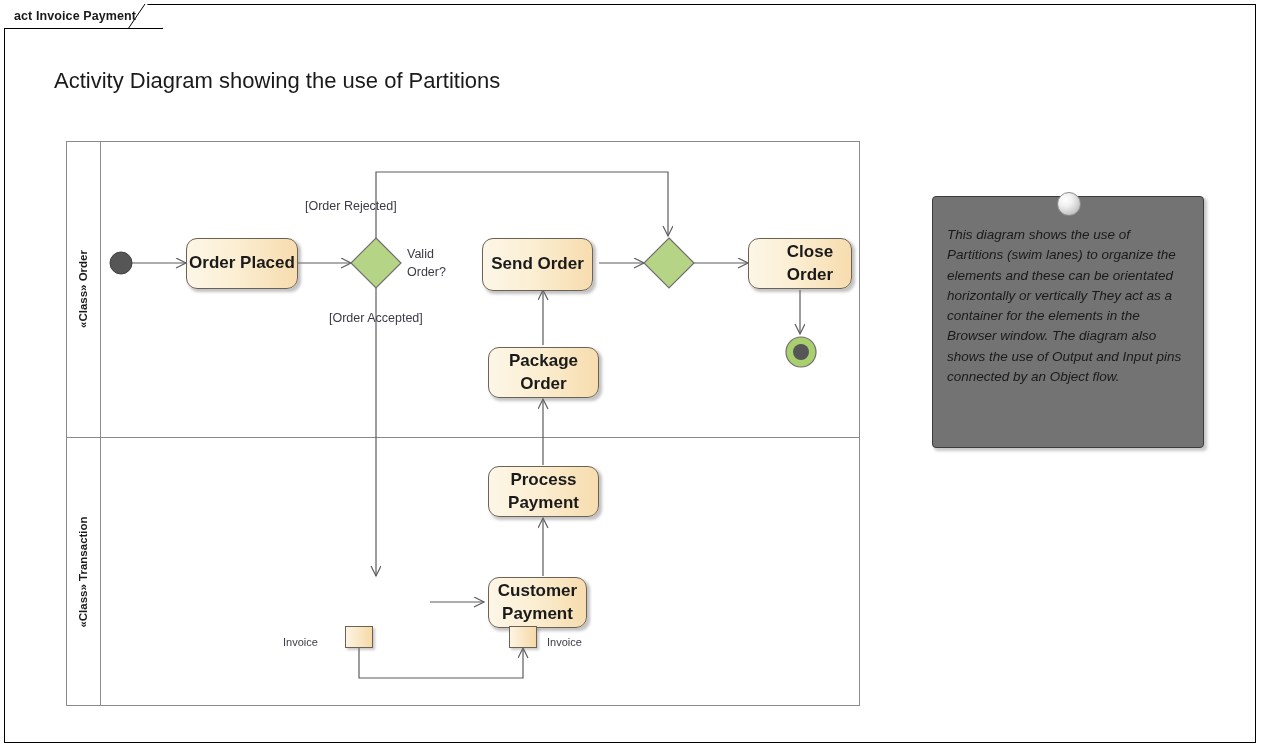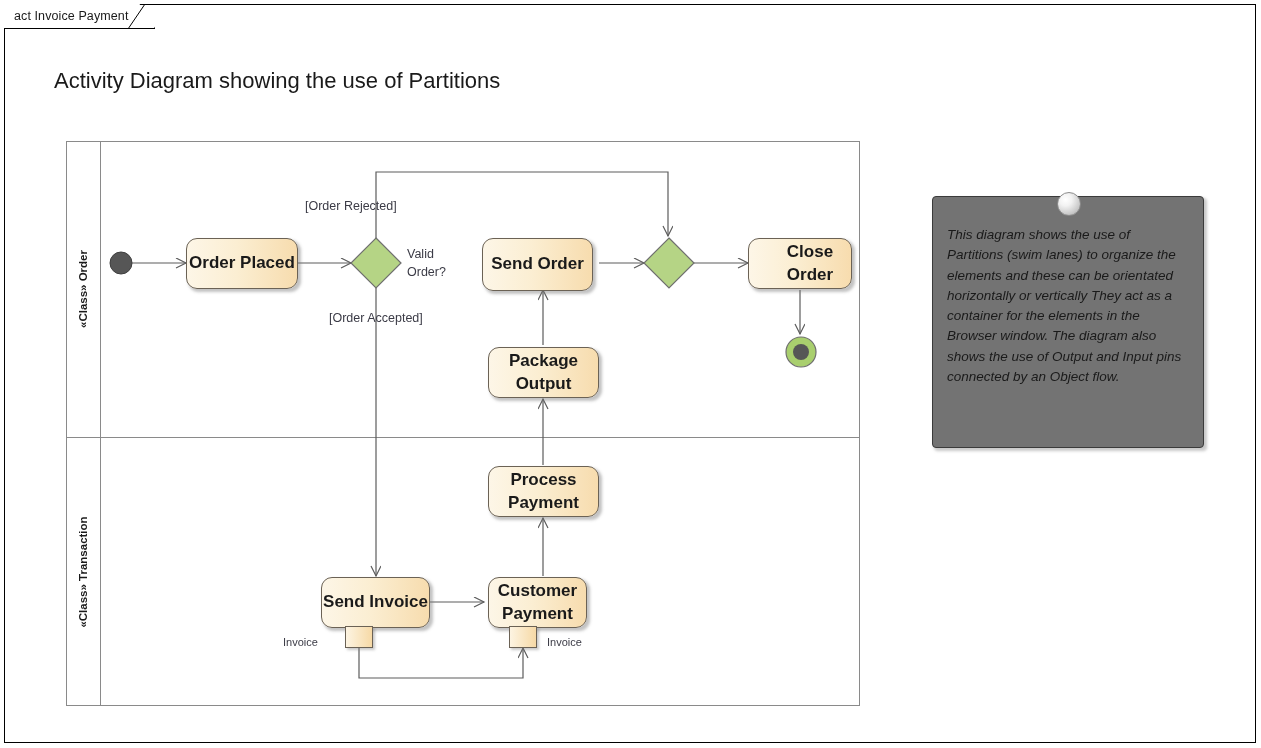--- a/index.html
+++ b/index.html
@@ -39,21 +39,21 @@
     border: 1px solid #000000;
     border-left: none;
     border-top: none;
     padding: 0 26px 0 10px;
     display: flex;
     align-items: center;
     clip-path: polygon(0 0, calc(100% - 16px) 0, 100% 100%, 0 100%);
   }
   .frame-tab-label {
     font-size: 12.5px;
-    font-weight: normal;
+    font-weight: bold;
     color: #1a1a1a;
     white-space: nowrap;
     letter-spacing: .1px;
   }
   .frame-tab-diag {
     position: absolute;
     left: 128px;
     top: 4px;
     width: 28px;
     height: 26px;
@@ -295,21 +295,21 @@
   </div>
   <div class="edge-label two-line" style="left:407px; top:245px;">Valid Order?</div>
   <div class="edge-label" style="left:305px; top:199px;">[Order Rejected]</div>
   <div class="edge-label" style="left:329px; top:311px;">[Order Accepted]</div>
 
   <div class="action" style="left:482px; top:238px; width:111px; height:53px;">
     <span>Send Order</span>
   </div>
 
   <div class="action" style="left:488px; top:347px; width:111px; height:51px;">
-    <span>Package Output</span>
+    <span>Package Order</span>
   </div>
 
   <div class="diamond" style="left:642px; top:236px;">
     <svg width="54" height="54">
       <polygon points="27,2 52,27 27,52 2,27" fill="#b5d485" stroke="#6f6f6f" stroke-width="1.2"></polygon>
     </svg>
   </div>
 
   <div class="action" style="left:748px; top:238px; width:104px; height:51px;padding-left:20px;">
     <span>Close Order</span>
@@ -322,23 +322,20 @@
     </svg>
   </div>
 
   <div class="action" style="left:488px; top:466px; width:111px; height:51px;">
     <span>
       <span>Process</span><br>
       <span>Payment</span>
     </span>
   </div>
 
-  <div class="action" style="left:321px; top:577px; width:109px; height:51px;">
-    <span>Send Invoice</span>
-  </div>
   <div class="pin" style="left:345px; top:626px; width:28px; height:22px;"></div>
   <div class="pin-label" style="left:283px; top:636px;">Invoice</div>
 
   <div class="action" style="left:488px; top:577px; width:99px; height:51px;">
     <span>
       <span>Customer</span><br>
       <span>Payment</span>
     </span>
   </div>
   <div class="pin" style="left:509px; top:626px; width:28px; height:22px;"></div>

